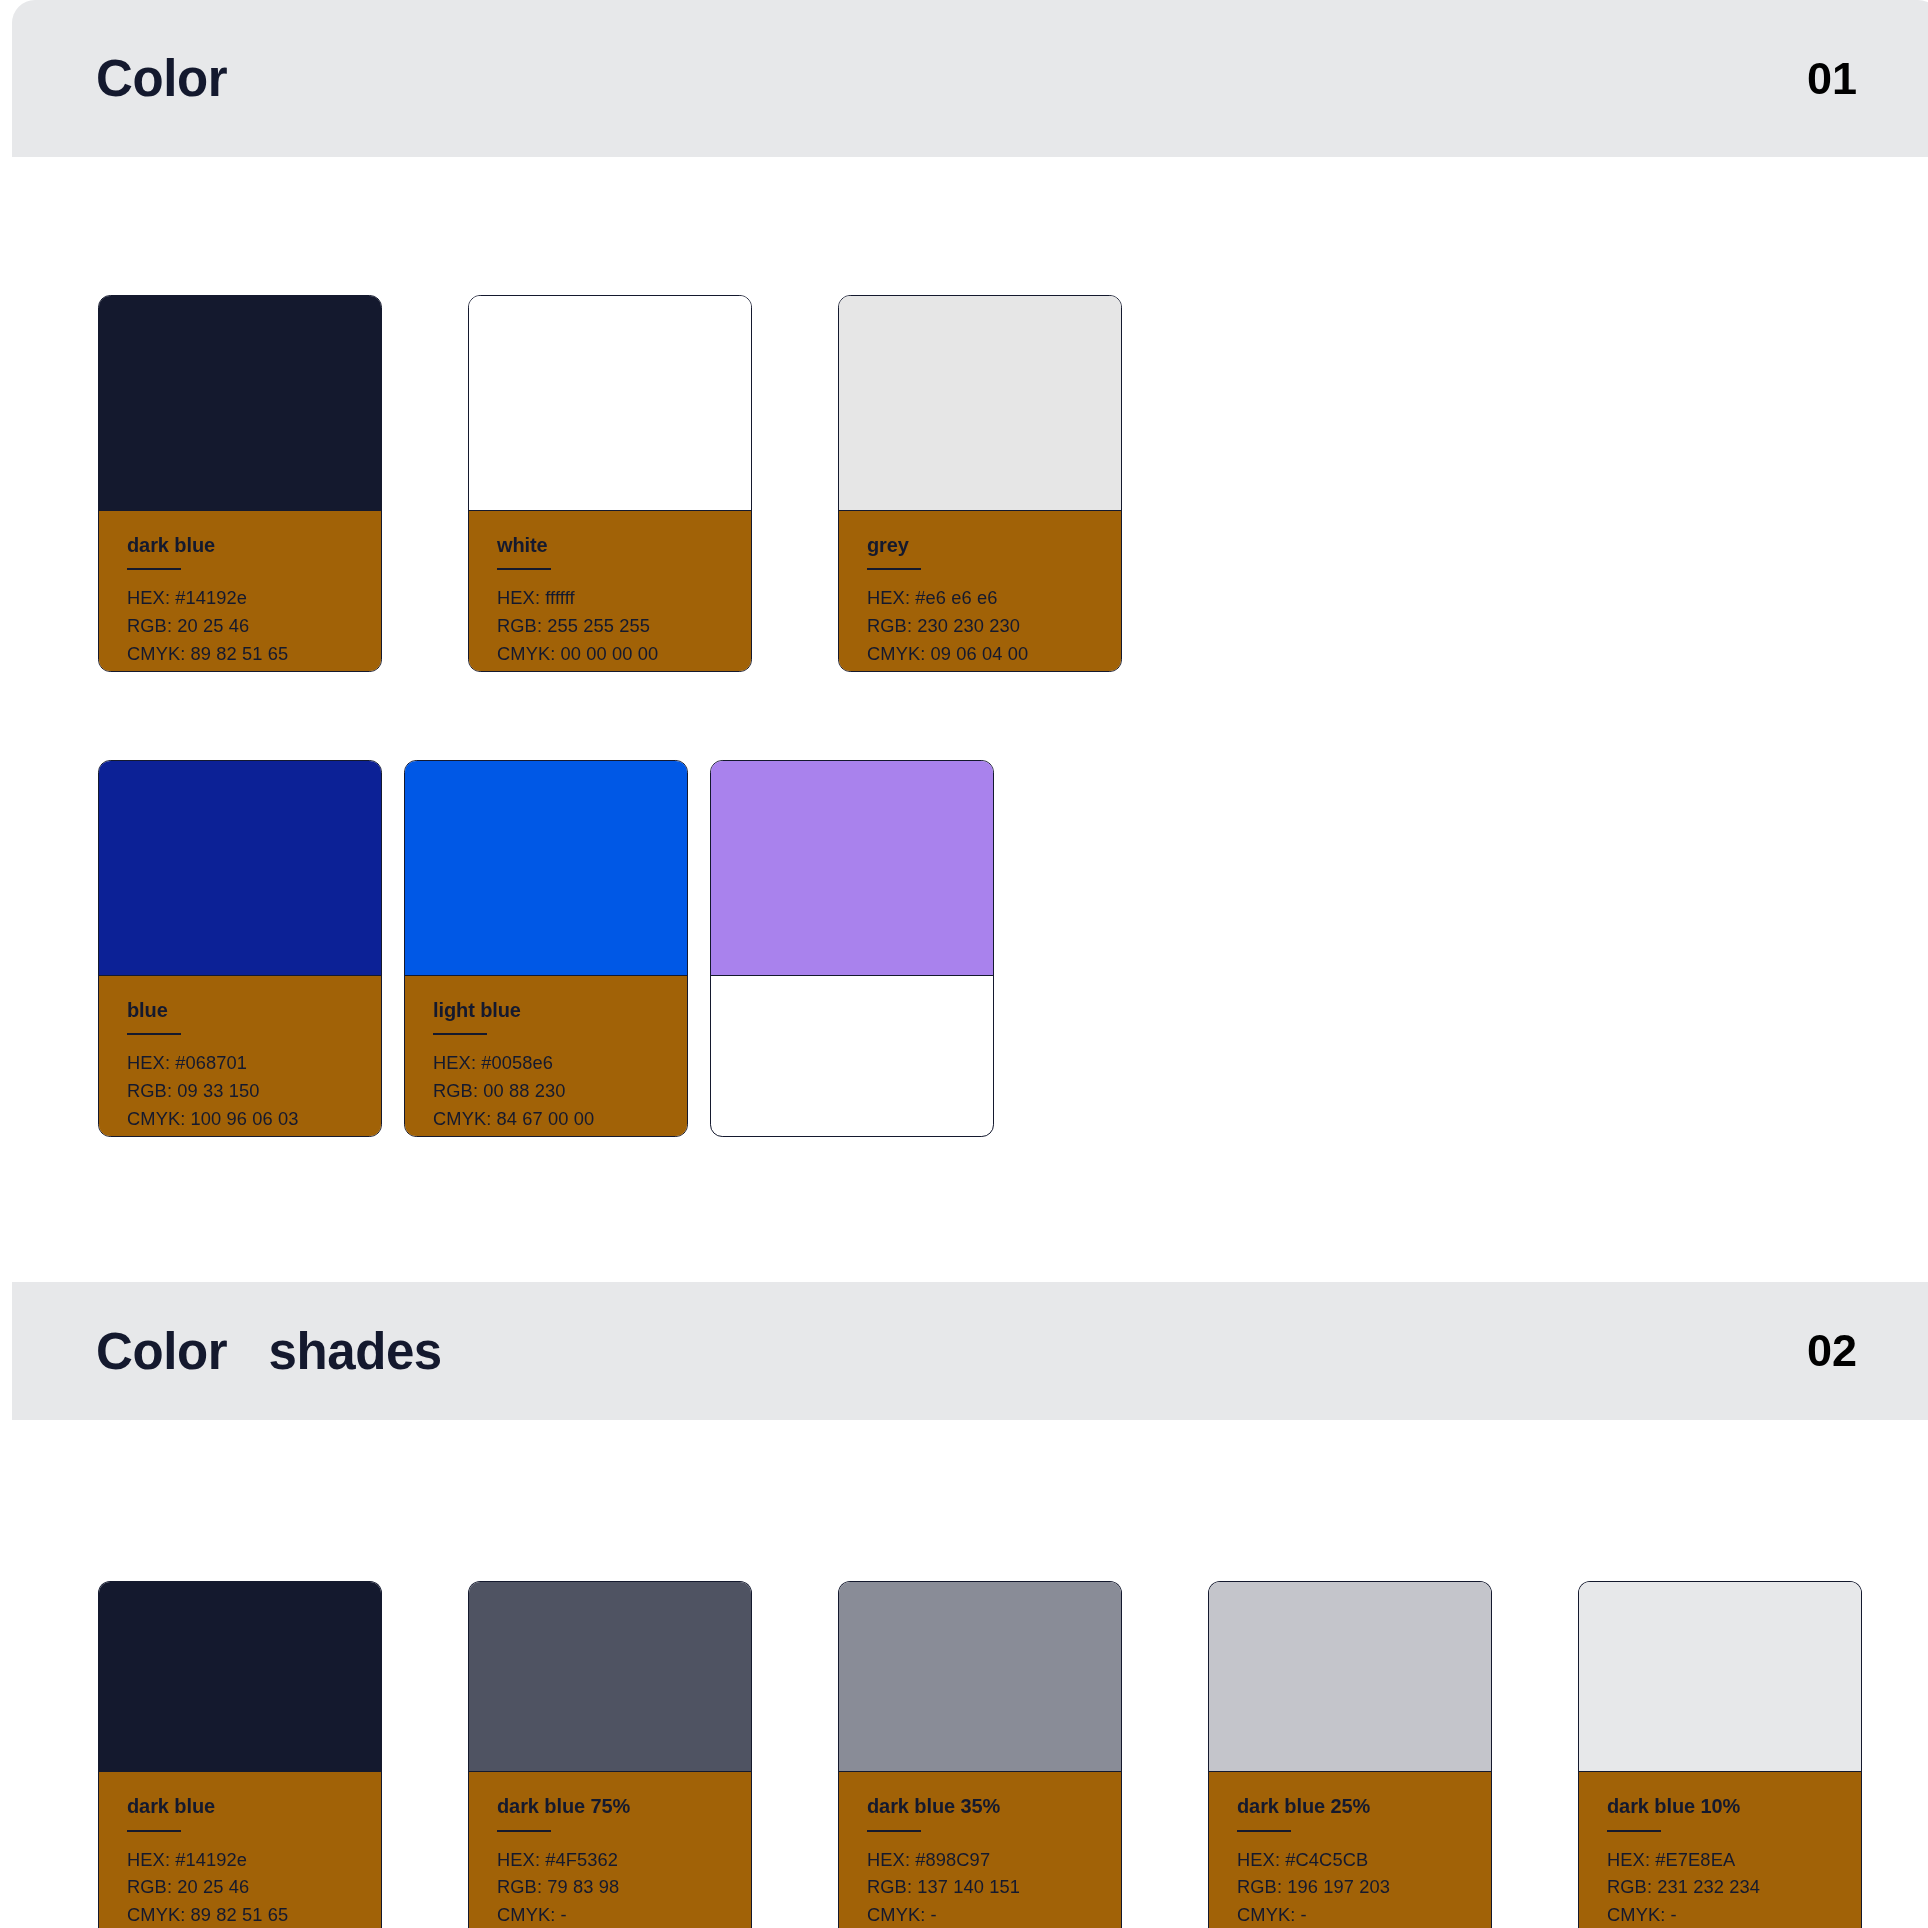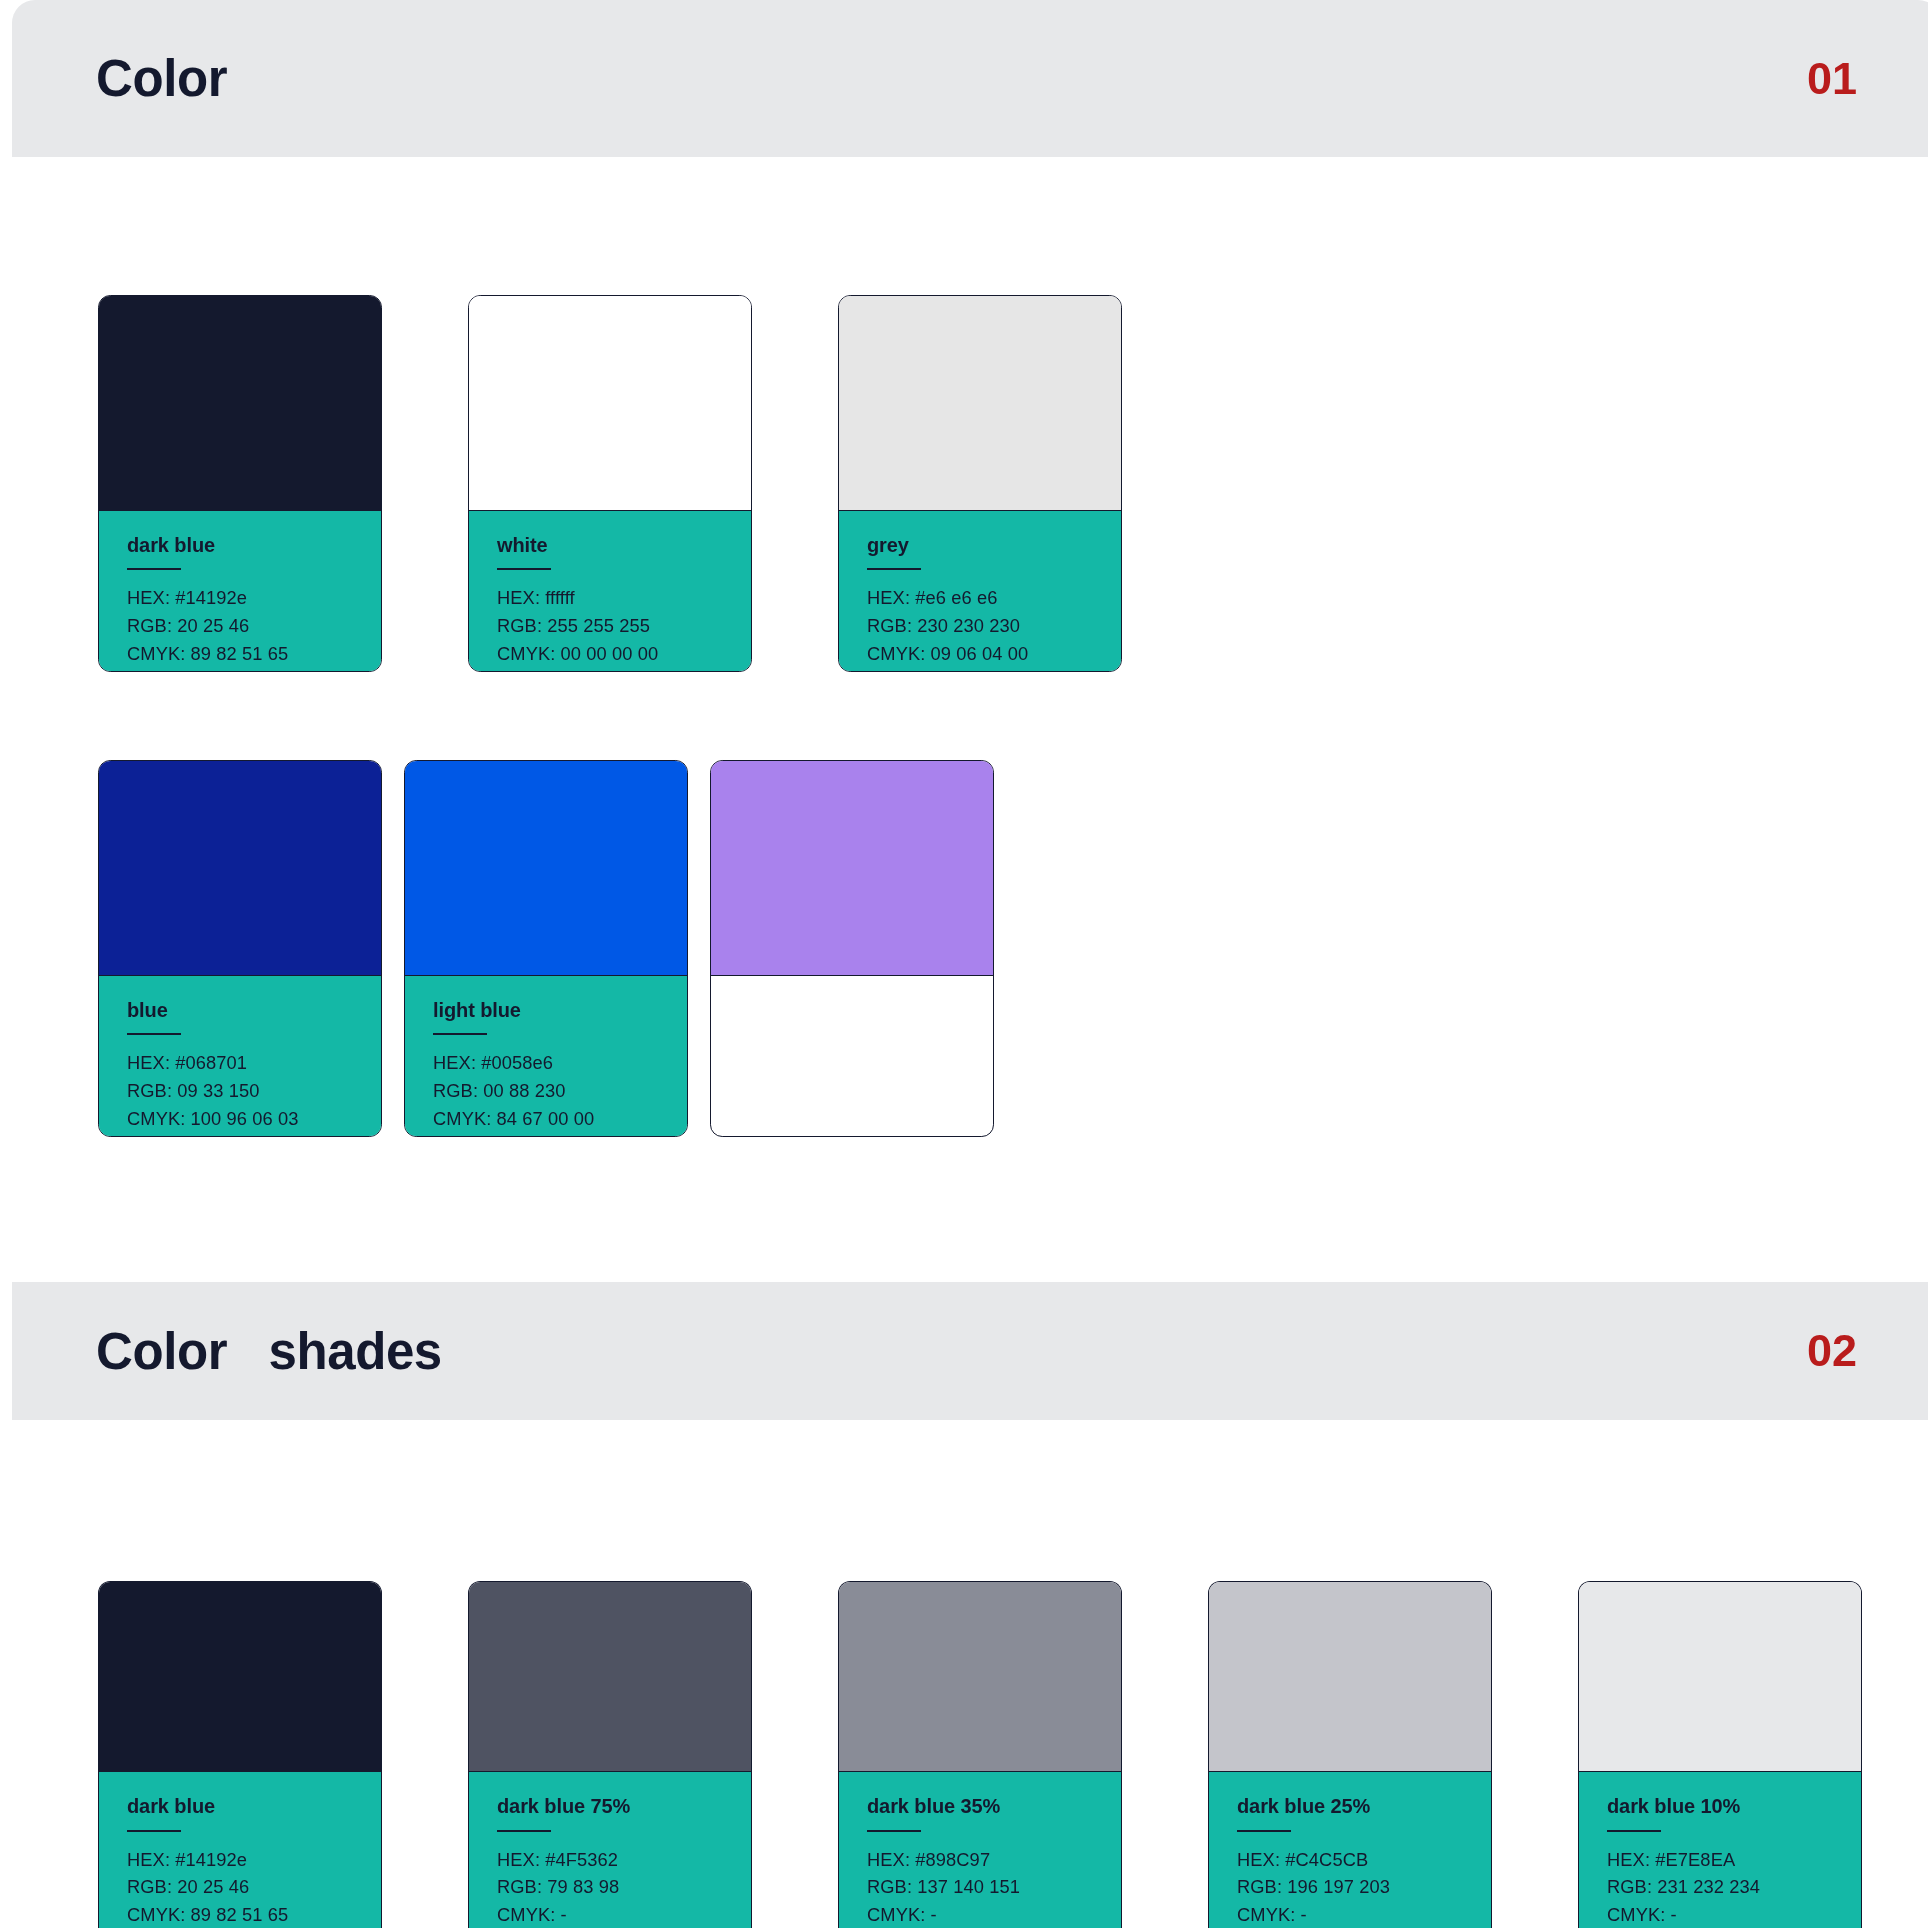--- a/index.html
+++ b/index.html
@@ -44,21 +44,21 @@
     font-size: 51px;
     font-weight: 700;
     color: #14192e;
     letter-spacing: -0.4px;
     white-space: pre;
   }
 
   .band-index {
     font-size: 45px;
     font-weight: 700;
-    color: #b91c1c;
+    color: #000000;
     letter-spacing: 0px;
   }
 
   
   .card-grid {
     position: absolute;
     display: flex;
     gap: 86px;
   }
 
@@ -83,21 +83,21 @@
     width: 100%;
     border-bottom: 1.4px solid #14192e;
   }
 
   .color-card.tall .swatch { height: 215px; }
   .color-card.clipped .swatch { height: 210px; }
 
   .card-info {
     flex: 1;
     padding: 23px 28px 0 28px;
-    background: #14b8a6;
+    background: #a16207;
   }
 
   .card-name {
     font-size: 20px;
     font-weight: 700;
     color: #14192e;
     line-height: 1.1;
     letter-spacing: -0.1px;
   }
 

